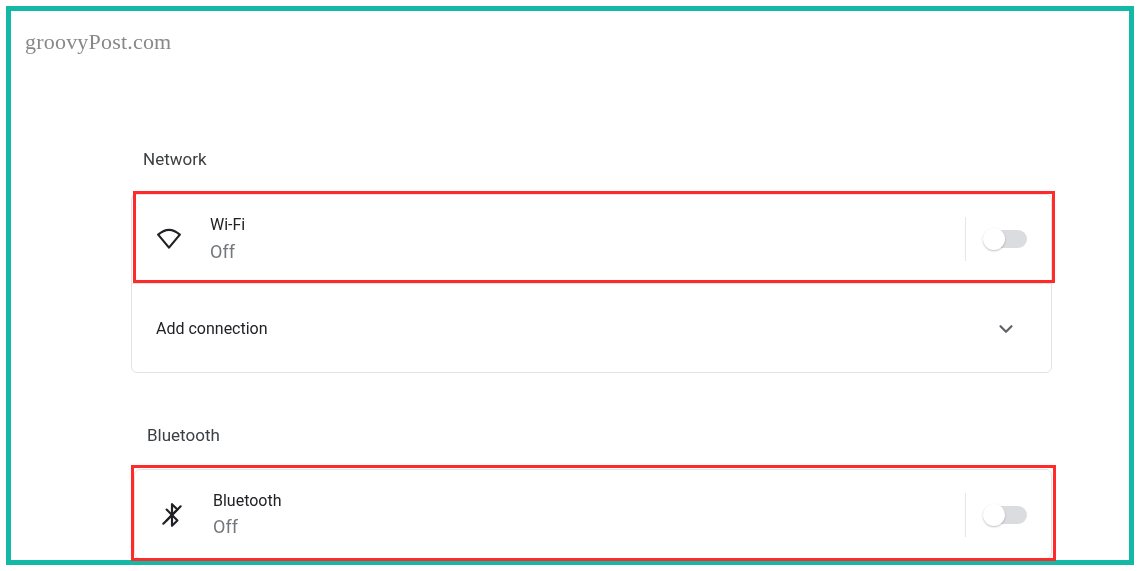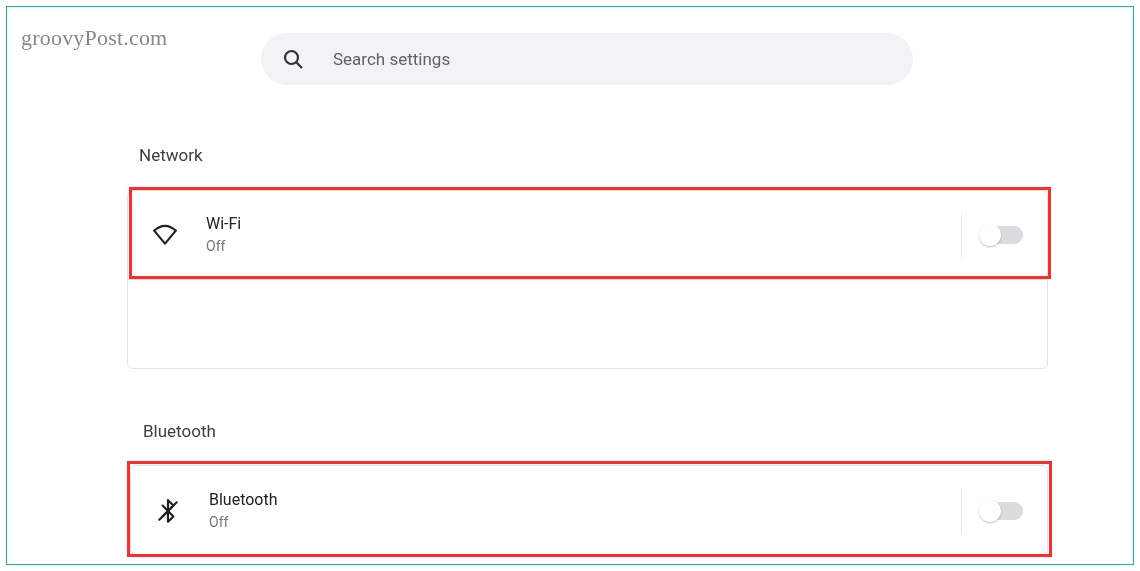--- a/index.html
+++ b/index.html
@@ -14,21 +14,21 @@
       height: 571px;
       position: relative;
       overflow: hidden;
     }
     .outer-frame {
       position: absolute;
       left: 6px;
       top: 6px;
       right: 6px;
       bottom: 6px;
-      border: 1px solid #14b8a6;
+      border: 5px solid #14b8a6;
       background: #fff;
     }
     .watermark {
       position: absolute;
       left: 14px;
       top: 18px;
       color: #888;
       font-family: Georgia, "Times New Roman", serif;
       font-size: 22px;
       letter-spacing: 0.2px;
@@ -115,21 +115,21 @@
       display: flex;
       flex-direction: column;
       line-height: 1.4;
     }
     .row .row-title {
       color: #202124;
       font-size: 16px;
     }
     .row .row-subtitle {
       color: #72777c;
-      font-size: 14px;
+      font-size: 18px;
       margin-top: 2px;
     }
     .row .row-label-single {
       color: #202124;
       font-size: 16px;
     }
     .row .spacer {
       flex: 1;
     }
     .toggle-wrap {
@@ -193,29 +193,20 @@
     }
     svg { display: block; }
   </style>
 </head>
 <body>
 
 <div class="outer-frame">
 
   <div class="watermark">groovyPost.com</div>
 
-  <div class="search-bar">
-    <span class="search-icon">
-      <svg viewBox="0 0 24 24" width="24" height="24" fill="none" stroke="currentColor" stroke-width="2.2">
-        <circle cx="10.5" cy="10.5" r="6.5"></circle>
-        <line x1="15.5" y1="15.5" x2="21" y2="21"></line>
-      </svg>
-    </span>
-    <span class="search-placeholder">Search settings</span>
-  </div>
 
   <div class="section-heading heading-network">Network</div>
 
   <div class="card card-network">
     <div class="row row-wifi">
       <span class="row-icon">
         <svg viewBox="0 0 24 24" width="26" height="26" fill="none" stroke="currentColor" stroke-width="2" stroke-linejoin="round" stroke-linecap="round">
           <path d="M2 8 Q12 -1 22 8 L12 20 Z"></path>
         </svg>
       </span>
@@ -224,20 +215,29 @@
         <span class="row-subtitle">Off</span>
       </div>
       <div class="spacer"></div>
       <div class="toggle-wrap">
         <div class="toggle">
           <div class="knob"></div>
         </div>
       </div>
     </div>
 
+    <div class="row row-add">
+      <span class="row-label-single">Add connection</span>
+      <div class="spacer"></div>
+      <span class="chevron">
+        <svg viewBox="0 0 24 24" width="22" height="22" fill="none" stroke="currentColor" stroke-width="2.4" stroke-linecap="round" stroke-linejoin="round">
+          <polyline points="6 9 12 15 18 9"></polyline>
+        </svg>
+      </span>
+    </div>
   </div>
 
   <div class="section-heading heading-bluetooth">Bluetooth</div>
 
   <div class="card card-bluetooth">
     <div class="row">
       <span class="row-icon">
         <svg viewBox="0 0 24 24" width="26" height="26" fill="none" stroke="currentColor" stroke-width="2" stroke-linecap="round" stroke-linejoin="round">
           <path d="M12 2 L17 7 L12 12 L12 2 Z"></path>
           <path d="M12 12 L17 17 L12 22 L12 12 Z"></path>

